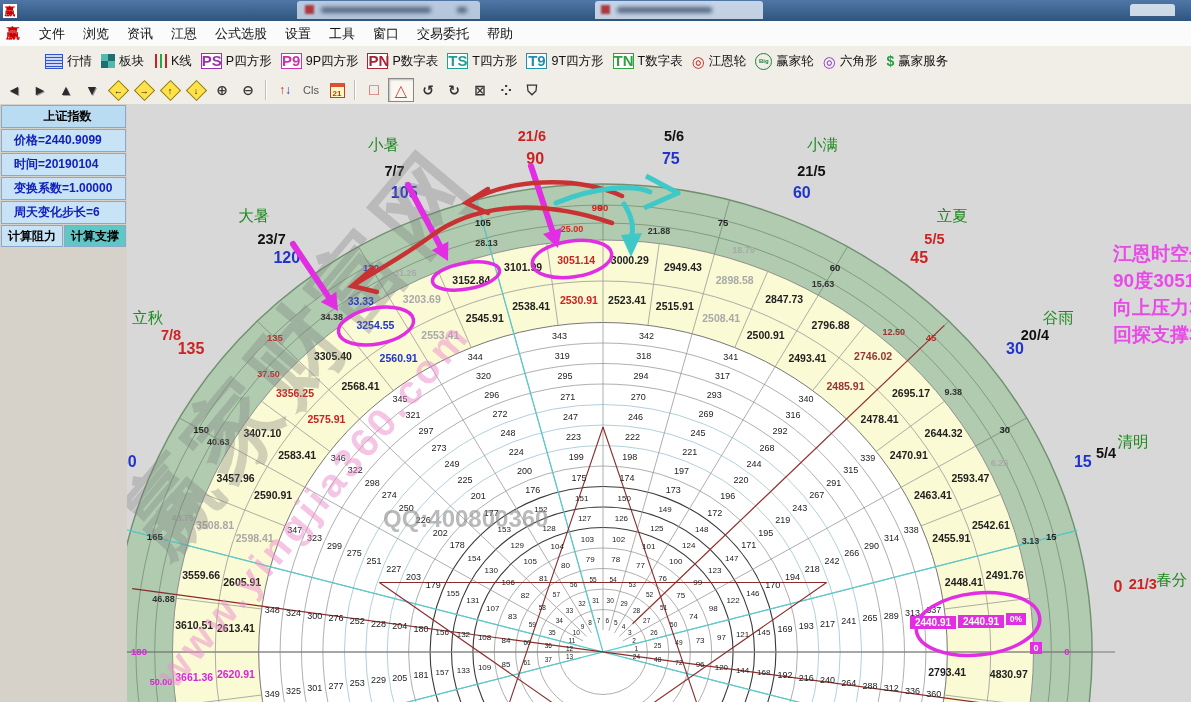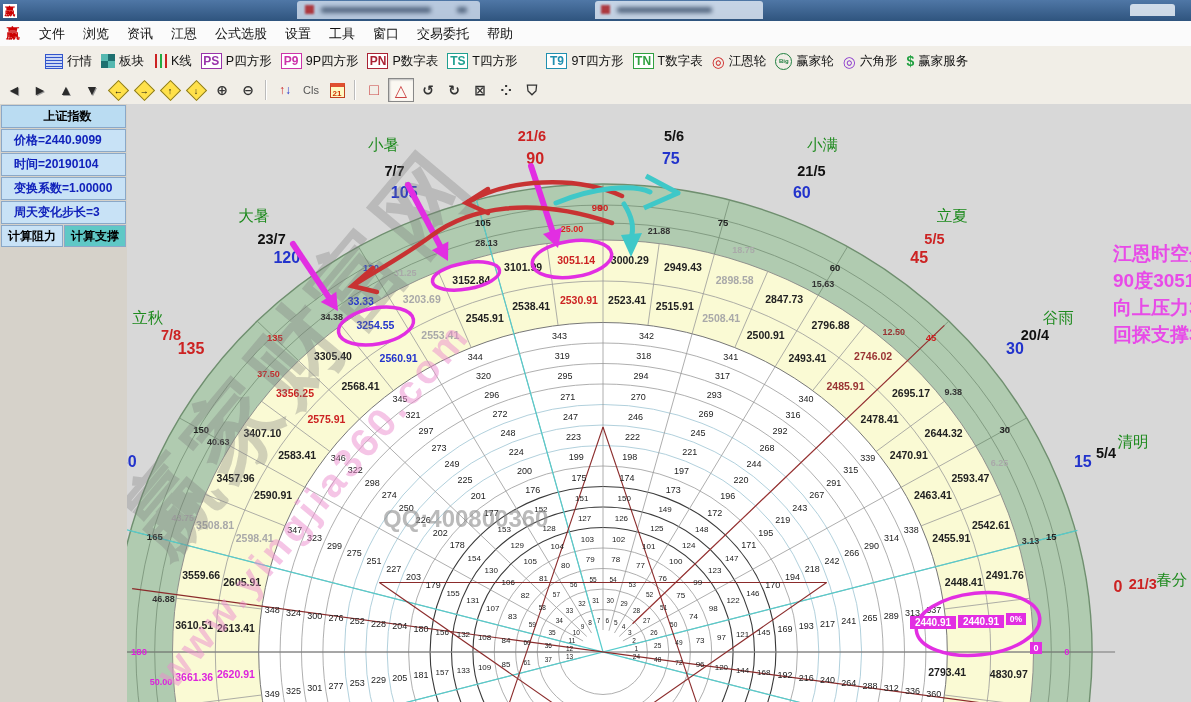--- a/index.html
+++ b/index.html
@@ -16,21 +16,21 @@
   .ghost-tab .dot{position:absolute;top:4px;width:9px;height:9px;background:#c03030;filter:blur(1px);}
   #menubar{position:absolute;left:0;top:21px;width:1191px;height:25px;background:#fbfbfb;
     border-bottom:1px solid #d8d4cc;display:flex;align-items:center;font-size:13px;color:#111;}
   #menubar .logo{color:#c00;font-weight:bold;font-size:14px;margin:0 10px 0 6px;}
   #menubar .mitem{padding:0 9px;cursor:default;}
   #toolbar1{position:absolute;left:0;top:46px;width:1191px;height:30px;background:#f1eee7;
     border-bottom:1px solid #cfcabe;display:flex;align-items:center;font-size:12.5px;color:#111;padding-left:36px;}
   .t1item{display:flex;align-items:center;margin-left:9px;}
   .t1item .lbl{margin-left:4px;}
   .badge{display:inline-block;width:19px;height:14px;line-height:14px;text-align:center;
-    font-size:12px;font-weight:bold;background:#fff;border:1px solid;}
+    font-size:15px;font-weight:bold;background:#fff;border:1px solid;}
   #toolbar2{position:absolute;left:0;top:76px;width:1191px;height:28px;background:#f1eee7;
     border-bottom:1px solid #b8b4a8;display:flex;align-items:center;}
   .t2item{width:24px;height:22px;display:flex;align-items:center;justify-content:center;
     font-size:14px;color:#333;margin-left:2px;}
   .t2sep{width:1px;height:20px;background:#bbb;margin:0 5px;box-shadow:1px 0 0 #fff;}
   .diam{width:13px;height:13px;background:#ffe14a;border:1px solid #8a7a20;transform:rotate(45deg);
     display:flex;align-items:center;justify-content:center;}
   .diam span{transform:rotate(-45deg);font-size:9px;color:#111;font-weight:bold;}
   .selframe{border:1px solid #888;background:#fbf8f2;box-shadow:inset 1px 1px 2px #bbb;}
   .cal{width:15px;height:15px;border:1px solid #c04020;background:#fef9c3;font-size:8px;color:#d03000;
@@ -102,21 +102,21 @@
     </span>
     <span class="t1item">
       <span class="badge" style="color: rgb(170, 34, 51); border-color: rgb(170, 34, 51);">PN</span>
       <span class="lbl">P数字表</span>
     </span>
     <span class="t1item">
       <span class="badge" style="color: rgb(32, 160, 144); border-color: rgb(32, 160, 144); text-align: center;">TS</span>
       <span class="lbl">T四方形</span>
     </span>
     <span class="t1item">
-      <span class="badge" style="color: rgb(32, 144, 176); border-color: rgb(32, 144, 176); margin-left: 20px;">T9</span>
+      <span class="badge" style="color: rgb(32, 144, 176); border-color: rgb(32, 144, 176);">T9</span>
       <span class="lbl">9T四方形</span>
     </span>
     <span class="t1item">
       <span class="badge" style="color: rgb(48, 160, 64); border-color: rgb(48, 160, 64); text-align: center;">TN</span>
       <span class="lbl">T数字表</span>
     </span>
     <span class="t1item">
       <span style="color: rgb(204, 34, 34); font-size: 15px; line-height: 15px;">◎</span>
       <span class="lbl">江恩轮</span>
     </span>
@@ -178,21 +178,21 @@
     <span class="t2item" style="font-weight: bold;">⁘</span>
     <span class="t2item" style="font-weight: bold;">⛉</span>
   </div>
 
 <div id="sidebar">
   <div class="sbox shead">上证指数</div>
   <div id="sfields">
       <div class="sbox">价格=2440.9099</div>
       <div class="sbox">时间=20190104</div>
       <div class="sbox">变换系数=1.00000</div>
-      <div class="sbox">周天变化步长=3</div>
+      <div class="sbox">周天变化步长=6</div>
     </div>
   <div id="sbuttons">
       <div class="sbtn">计算阻力</div>
       <div class="sbtn teal">计算支撑</div>
     </div>
 </div>
 
 <div id="chart">
   <svg id="wheelsvg" width="1064" height="598" viewBox="127 104 1064 598">
       <rect x="127" y="104" width="1064" height="598" fill="#d8d8d8"></rect>

